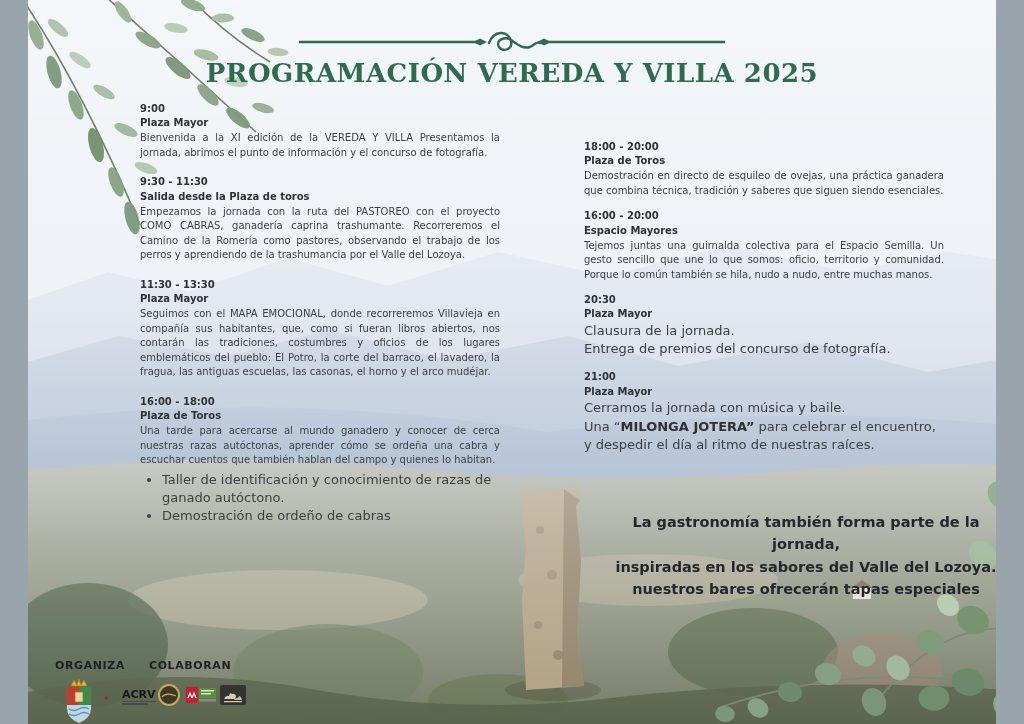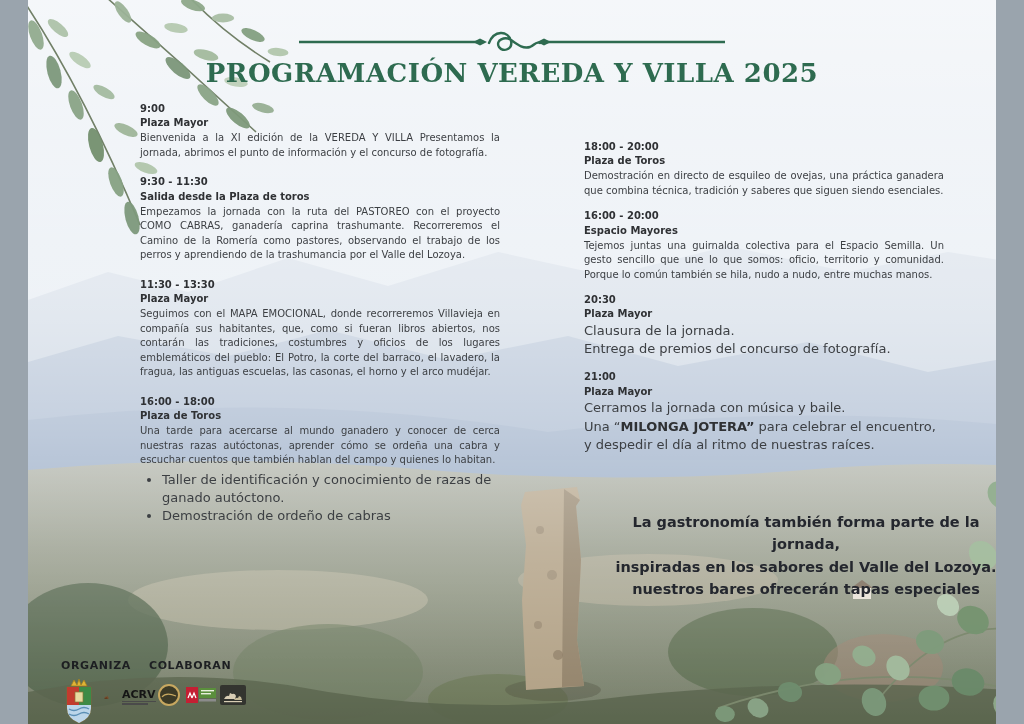--- a/index.html
+++ b/index.html
@@ -24,21 +24,21 @@
   .desc-line{margin:0;font-size:13px;line-height:1.45;color:#3c3f43;text-align:left;}
   .desc-line b{color:#2f3134;}
   ul.bullets{margin:3px 0 0 6px;padding-left:16px;}
   ul.bullets li{font-size:13px;line-height:1.42;color:#3c3f43;}
   .gastro{
     position:absolute;left:548px;top:511px;width:382px;text-align:center;
     font-weight:bold;font-size:14.5px;line-height:1.55;color:#24272e;margin-left:39px;
   }
   .gastro p{margin:0;}
   .foot-label{position:absolute;font-size:11px;font-weight:bold;letter-spacing:0.6px;color:#1d1f22;}
-  .lbl-organiza{left:33px;top:659px;}
+  .lbl-organiza{left:27px;top:659px;}
   .lbl-colaboran{left:121px;top:659px;}
   .logo{position:absolute;}
   .logo-acrv{left:76px;top:684px;width:52px;height:26px;display:flex;align-items:center;gap:12px;}
   .acrv-text{font-size:11px;font-weight:bold;color:#151515;line-height:1;}
   .acrv-sub{height:5px;}
   .acrv-sub div{height:1.5px;background:#4a4a4a;margin-top:1px;}
 </style>
 </head>
 <body>
 

